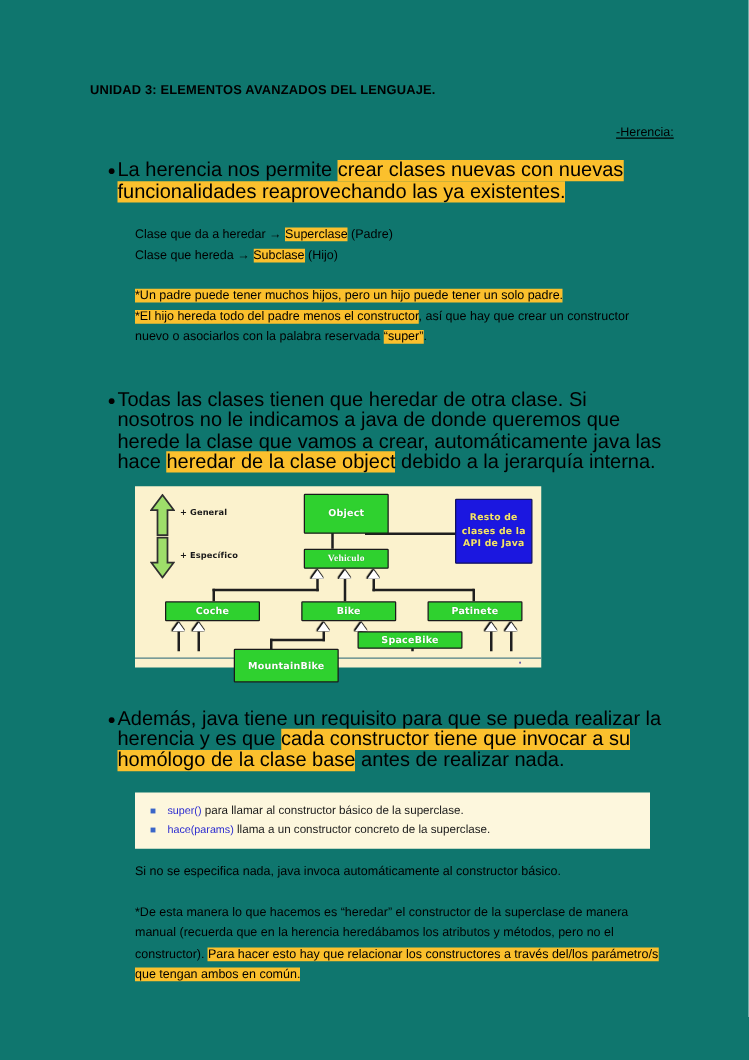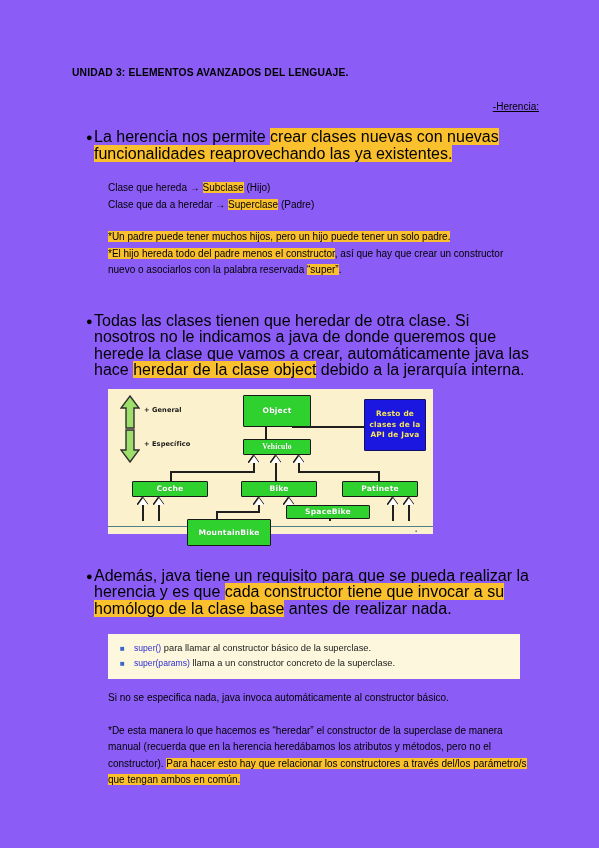--- a/index.html
+++ b/index.html
@@ -11,21 +11,21 @@
     width: 599px; height: 848px;
     position: relative;
     font-family: "Liberation Sans", sans-serif;
     color: #000000;
     overflow: hidden;
   }
   .page {
     position: absolute;
     left: 0; top: 0;
     width: 599px; height: 848px;
-    background: #8b5cf6;
+    background: #0f766e;
     padding: 66px 60px 0 72px;
   }
   .doc-title {
     font-size: 10.3px;
     font-weight: bold;
     letter-spacing: 0.15px;
     margin: 0 0 20px 0;
     line-height: 1.35;
   }
   .section-heading {
@@ -181,22 +181,22 @@
 
   <div class="section-heading">-Herencia:</div>
 
   <div class="bullet-row">
     <div class="bullet-dot">●</div>
     <div class="bullet-body"><span>La herencia nos permite </span><span class="hl">crear clases nuevas con nuevas funcionalidades reaprovechando las ya existentes.</span></div>
   </div>
 
   <div class="gap-m"></div>
 
+  <div class="indent-block"><span>Clase que da a heredar → </span><span class="hl">Superclase</span><span> (Padre)</span></div>
   <div class="indent-block"><span>Clase que hereda → </span><span class="hl">Subclase</span><span> (Hijo)</span></div>
-  <div class="indent-block"><span>Clase que da a heredar → </span><span class="hl">Superclase</span><span> (Padre)</span></div>
 
   <div class="gap-m"></div>
 
   <div class="indent-block">
     <span class="hl">*Un padre puede tener muchos hijos, pero un hijo puede tener un solo padre.</span><br>
     <span class="hl">*El hijo hereda todo del padre menos el constructor</span><span>, así que hay que crear un constructor nuevo o asociarlos con la palabra reservada </span><span class="hl">“super”</span><span>.</span>
   </div>
 
   <div class="gap-xl"></div>
 
@@ -291,21 +291,21 @@
 
   <div class="gap-s"></div>
 
   <div class="code-box">
     <div class="code-line">
       <span class="code-bullet">■</span>
       <span><span class="mono">super()</span><span> para llamar al constructor básico de la superclase.</span></span>
     </div>
     <div class="code-line">
       <span class="code-bullet">■</span>
-      <span><span class="mono">super(params)</span><span> llama a un constructor concreto de la superclase.</span></span>
+      <span><span class="mono">hace(params)</span><span> llama a un constructor concreto de la superclase.</span></span>
     </div>
   </div>
 
   <div class="gap-s"></div>
 
   <div class="indent-block">Si no se especifica nada, java invoca automáticamente al constructor básico.</div>
 
   <div class="gap-m"></div>
 
   <div class="indent-block"><span>*De esta manera lo que hacemos es “heredar” el constructor de la superclase de manera manual (recuerda que en la herencia heredábamos los atributos y métodos, pero no el constructor). </span><span class="hl">Para hacer esto hay que relacionar los constructores a través del/los parámetro/s que tengan ambos en común.</span></div>

